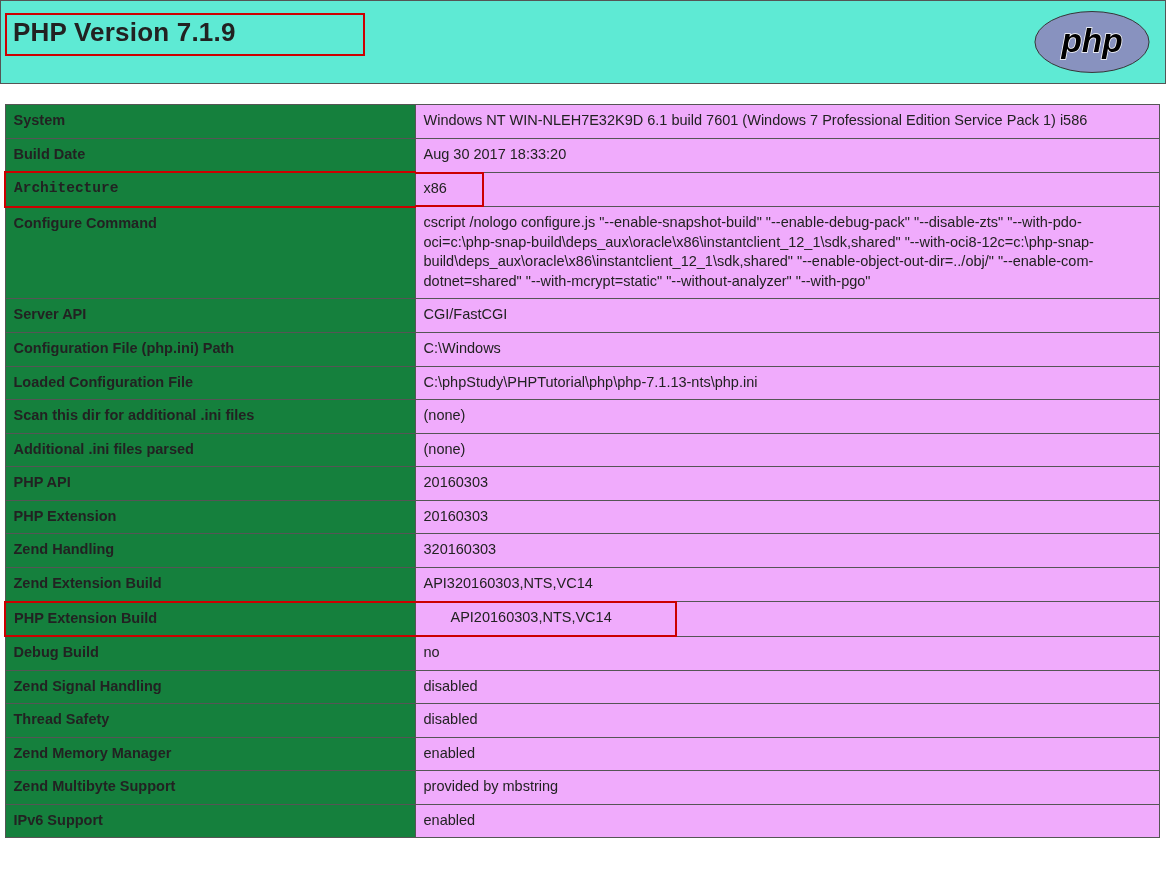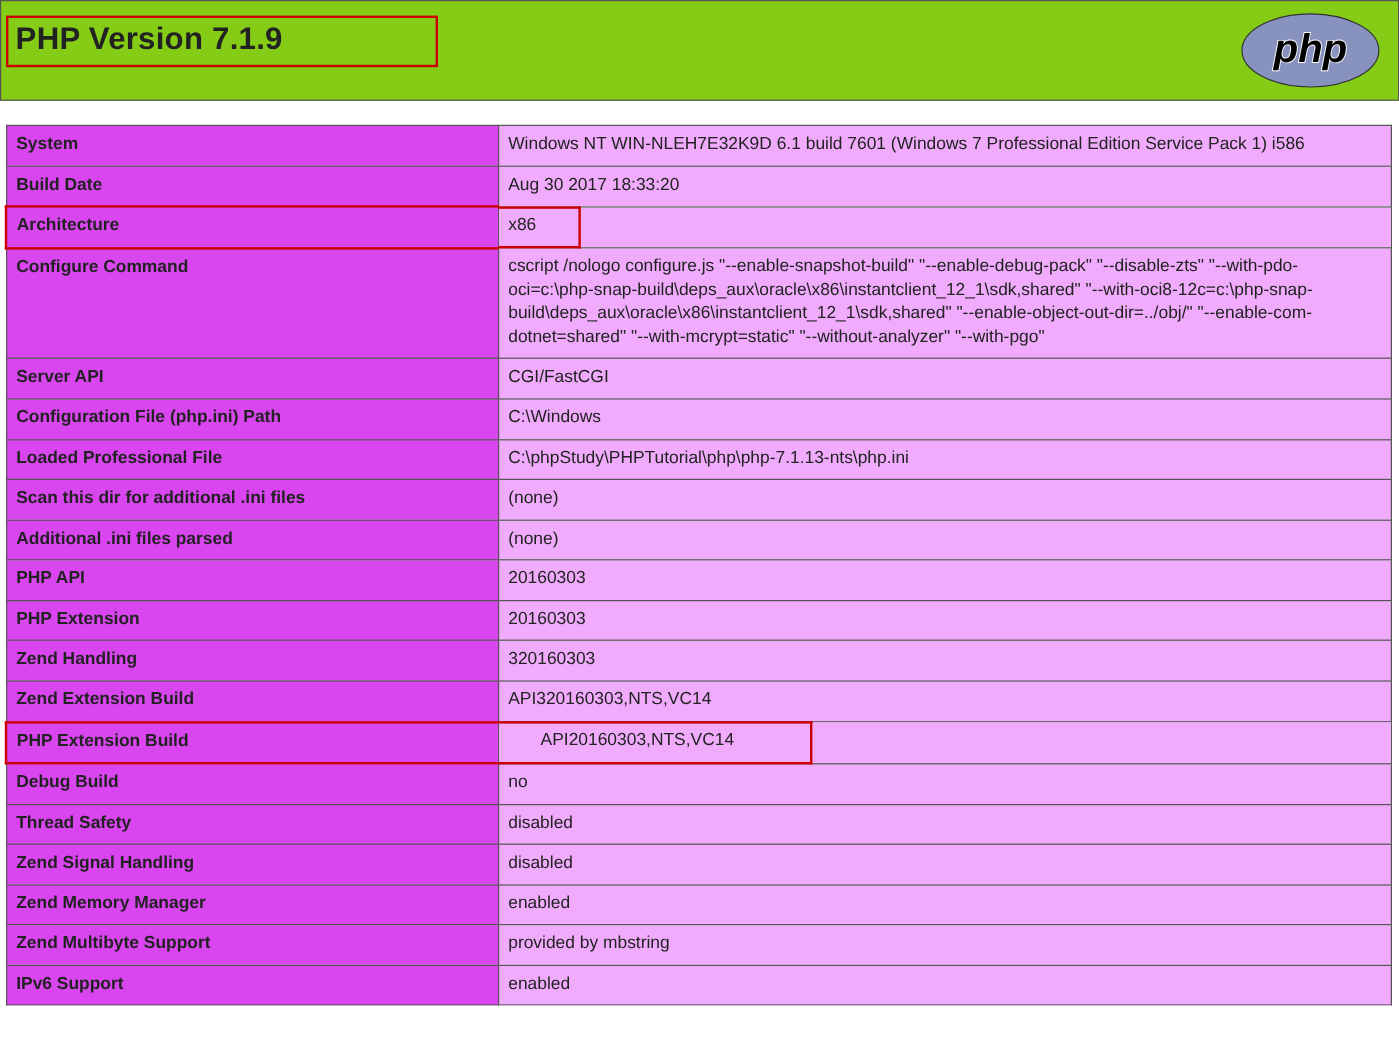--- a/index.html
+++ b/index.html
@@ -1,18 +1,18 @@
 <!DOCTYPE html>
 <html><head>
 <meta charset="utf-8">
 <style>
   html,body{ margin:0; padding:0; font-family:"Segoe UI","Microsoft YaHei",Arial,sans-serif; background:#fff; color:#222; }
   .page{ width:1166px; }
   .header{
-    background:#84cc16;
+    background:#5eead4;
     border:1px solid #555;
     height:84px;
     display:flex;
     align-items:center;
     justify-content:space-between;
     padding:0 12px 0 4px;
     box-sizing:border-box;
   }
   .title-box{
     border:2px solid #c00;
@@ -43,32 +43,33 @@
   table.info col.k{ width:410px; }
   table.info td{
     border:1px solid #555;
     padding:6px 8px 7px 8px;
     font-size:14.5px;
     line-height:1.35;
     vertical-align:top;
     word-wrap:break-word;
   }
   table.info td.key{
-    background:#d946ef;
+    background:#15803d;
     font-weight:700;
     color:#222;
   }
   table.info td.val{
     background:#f0abfc;
     color:#222;
   }
   
   tr.hl-both td.key{
     border:2px solid #c00;
     border-right:1px solid #555;
+    font-family:Liberation Mono, monospace;
   }
   tr.hl-both td.val{
     position:relative;
   }
   tr.hl-both td.val::before{
     content:"";
     position:absolute;
     left:-1px; top:-1px; bottom:-1px;
     width:67px;
     border:2px solid #c00;
@@ -135,21 +136,21 @@
         </tr>
         <tr>
           <td class="key">Server API</td>
           <td class="val">CGI/FastCGI</td>
         </tr>
         <tr>
           <td class="key">Configuration File (php.ini) Path</td>
           <td class="val">C:\Windows</td>
         </tr>
         <tr>
-          <td class="key">Loaded Professional File</td>
+          <td class="key">Loaded Configuration File</td>
           <td class="val">C:\phpStudy\PHPTutorial\php\php-7.1.13-nts\php.ini</td>
         </tr>
         <tr>
           <td class="key">Scan this dir for additional .ini files</td>
           <td class="val">(none)</td>
         </tr>
         <tr>
           <td class="key">Additional .ini files parsed</td>
           <td class="val">(none)</td>
         </tr>
@@ -171,25 +172,25 @@
         </tr>
         <tr class="hl-wide">
           <td class="key">PHP Extension Build</td>
           <td class="val">API20160303,NTS,VC14</td>
         </tr>
         <tr>
           <td class="key">Debug Build</td>
           <td class="val">no</td>
         </tr>
         <tr>
+          <td class="key">Zend Signal Handling</td>
+          <td class="val">disabled</td>
+        </tr>
+        <tr>
           <td class="key">Thread Safety</td>
-          <td class="val">disabled</td>
-        </tr>
-        <tr>
-          <td class="key">Zend Signal Handling</td>
           <td class="val">disabled</td>
         </tr>
         <tr>
           <td class="key">Zend Memory Manager</td>
           <td class="val">enabled</td>
         </tr>
         <tr>
           <td class="key">Zend Multibyte Support</td>
           <td class="val">provided by mbstring</td>
         </tr>

